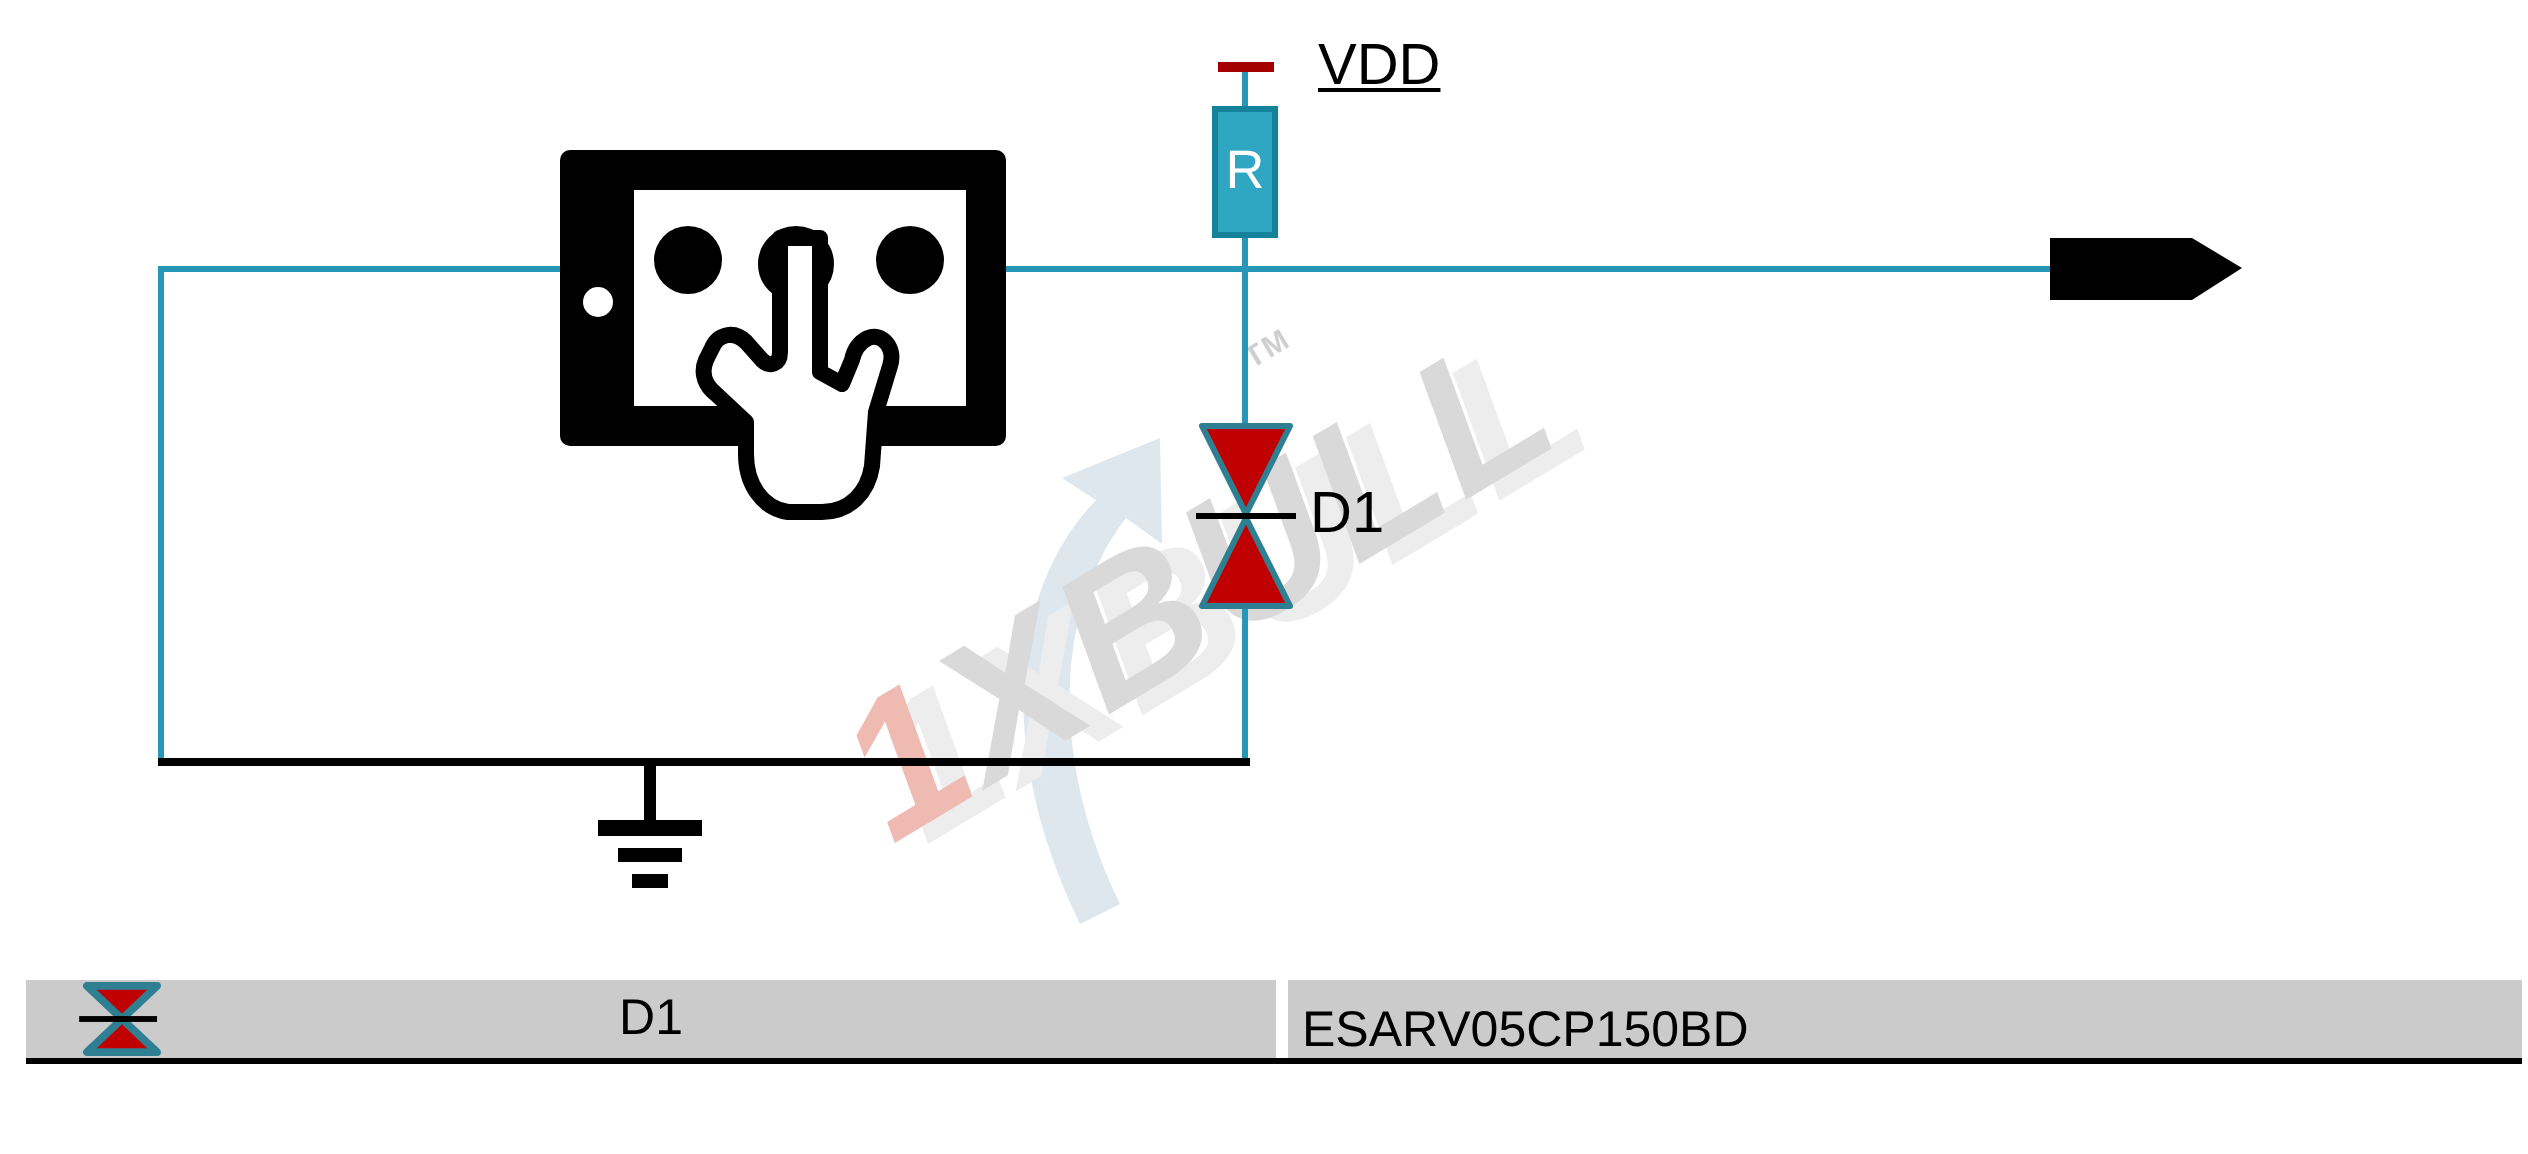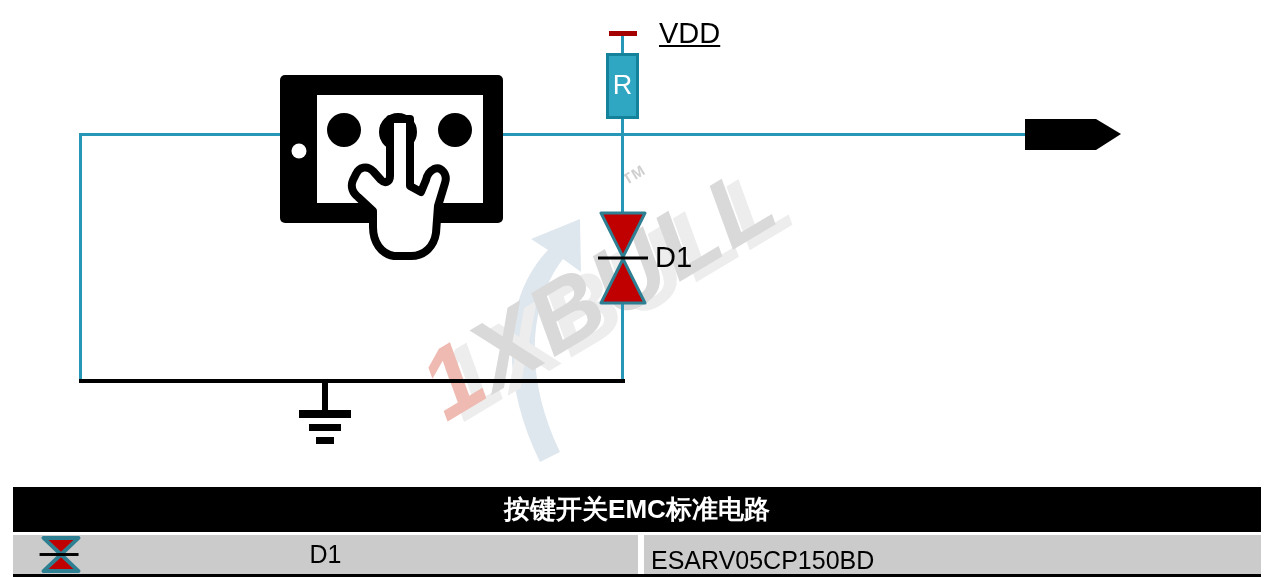--- a/index.html
+++ b/index.html
@@ -107,21 +107,20 @@
                C145,181 154,171 156,158 L158,131 L165,108 C168,99 161,91 154,94
                C150,96 147,100 146,105 L141,117 L130,111 L130,44 Z" fill="#fff" stroke="#000" stroke-width="8" stroke-linejoin="round"></path>
     </g>
   </svg>
 
   <div class="label vdd-label">VDD</div>
   <div class="label r-label">R</div>
   <div class="label d1-label">D1</div>
 
   <div class="tbl">
-    <div class="tbl-header">按键开关EMC标准电路</div>
     <div class="tbl-gap"></div>
     <div class="tbl-row">
       <div class="tbl-cell-1">
         <svg class="row-icon" width="44" height="37" viewBox="0 0 44 38">
           <polygon points="4,2 40,2 22,19" fill="#c00000" stroke="#2f7f92" stroke-width="4" stroke-linejoin="round"></polygon>
           <polygon points="4,36 40,36 22,19" fill="#c00000" stroke="#2f7f92" stroke-width="4" stroke-linejoin="round"></polygon>
           <rect x="0" y="17.5" width="40" height="3" fill="#000"></rect>
         </svg>
         <span>D1</span>
       </div>

